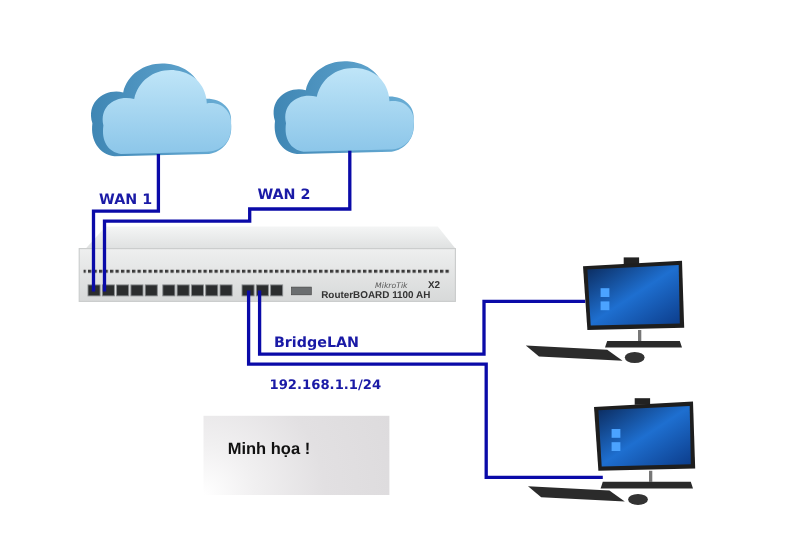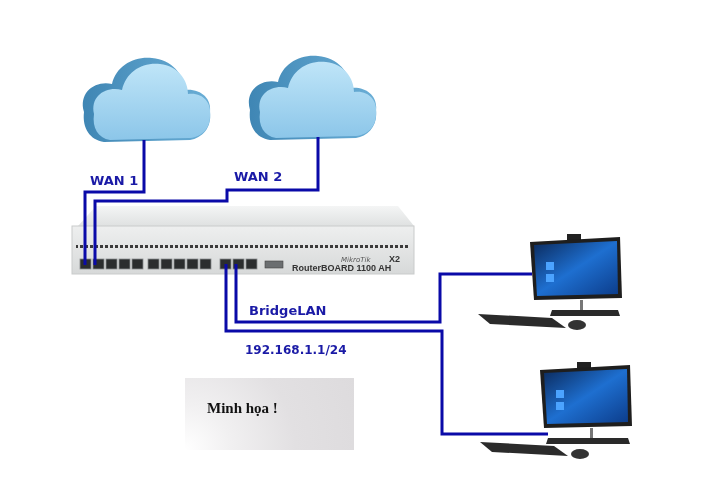--- a/index.html
+++ b/index.html
@@ -2,21 +2,21 @@
 <html><head>
 <meta charset="utf-8">
 <style>
   html, body { margin: 0; padding: 0; background: #ffffff; }
   body { width: 717px; height: 503px; position: relative; overflow: hidden; font-family: "Liberation Sans", sans-serif; }
   #diagram { position: absolute; left: 0; top: 0; width: 717px; height: 503px; }
   .lbl { font-family: "DejaVu Sans", sans-serif; font-weight: bold; fill: #1a1aa6; }
   .cable { fill: none; stroke: #0a0aa8; stroke-width: 3; stroke-linejoin: miter; }
   .note-box { position: absolute; left: 185px; top: 378px; width: 169px; height: 72px;
     background: radial-gradient(circle at 0% 100%, #ffffff 0%, #f1f0f1 25%, #e2e0e2 60%, #dddbdd 100%); }
-  .note-text { position: absolute; left: 22px; top: 22px; font-family: Liberation Serif, serif;
+  .note-text { position: absolute; left: 22px; top: 22px; font-family: Liberation Sans, sans-serif;
     font-weight: bold; font-size: 15px; color: #111; }
 </style>
 </head>
 <body>
 
 <svg id="diagram" viewBox="0 0 717 503" xmlns="http://www.w3.org/2000/svg">
   <defs>
     <linearGradient id="cloudFace" x1="0" y1="0" x2="0" y2="1">
       <stop offset="0" stop-color="#bfe5f8"></stop>
       <stop offset="1" stop-color="#8cc6e9"></stop>

